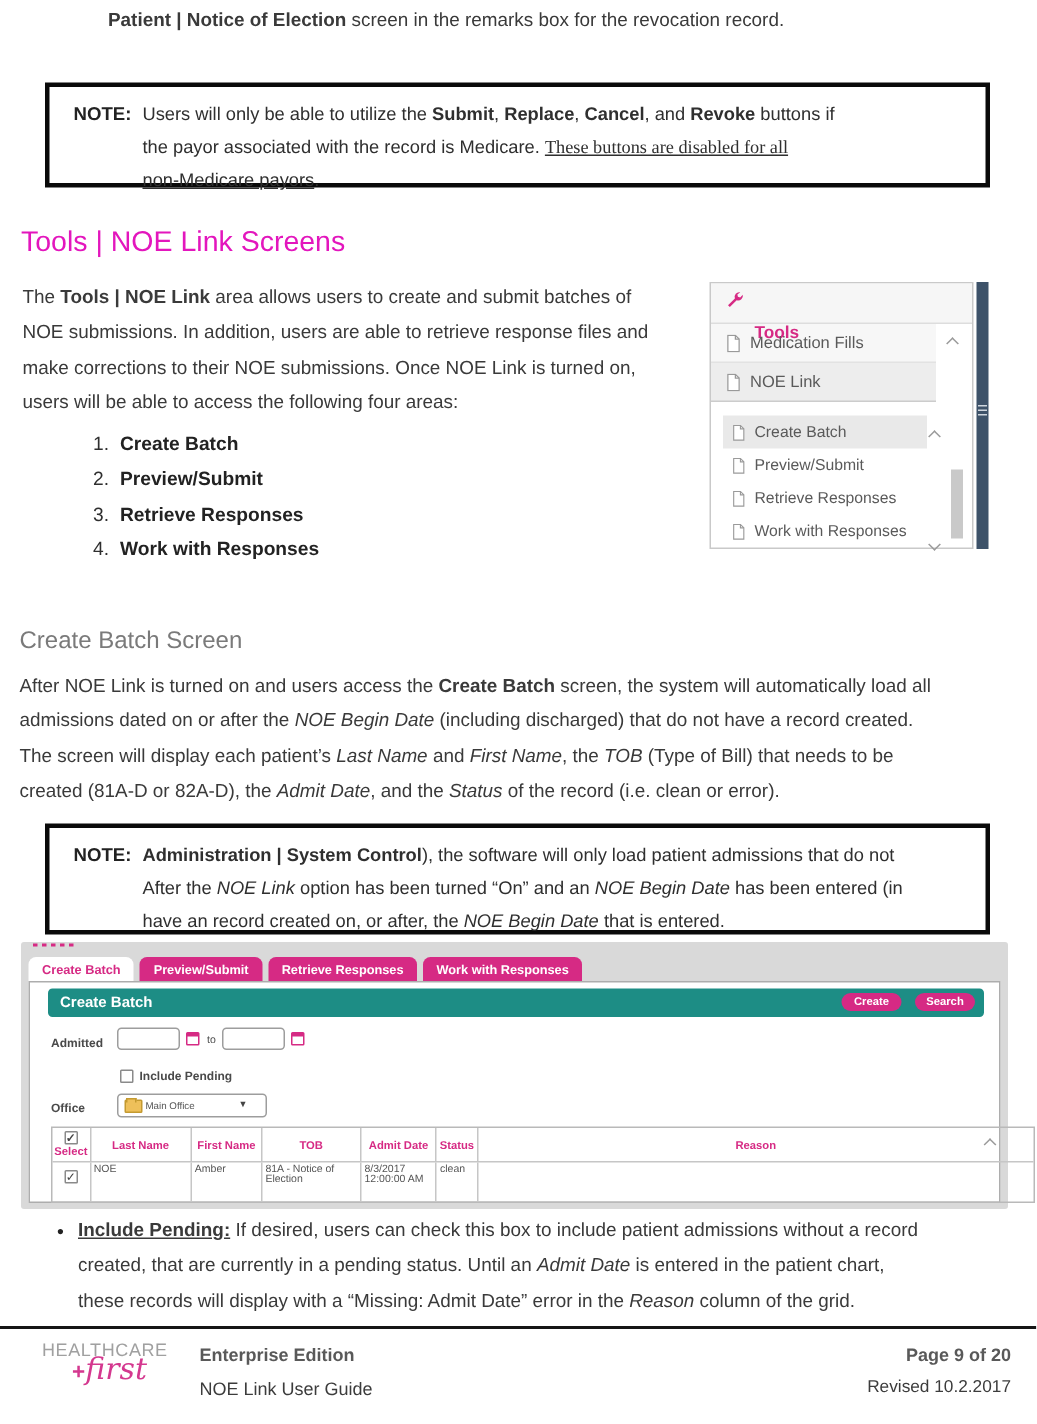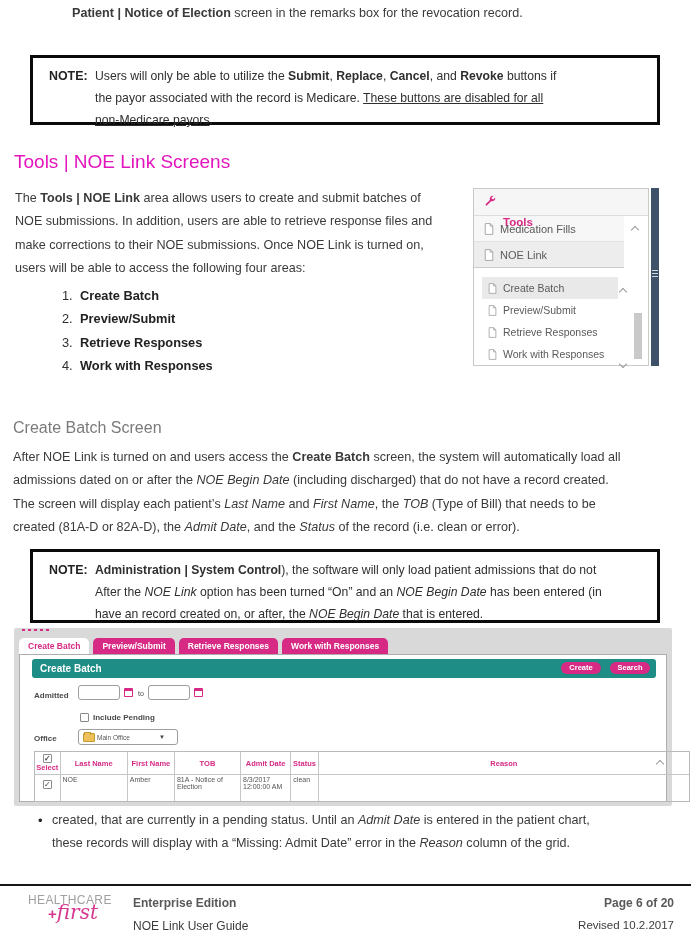--- a/index.html
+++ b/index.html
@@ -128,21 +128,21 @@
 <div class="page">
 
   <div class="abs intro para">
       <div class="rline"><span style="font-weight: 700;">Patient | Notice of Election</span><span> screen in the remarks box for the revocation record.</span></div>
     </div>
 
   <div class="abs notebox note1">
     <div class="note-label">NOTE:</div>
     <div class="note-body">
         <div class="rline"><span>Users will only be able to utilize the </span><span style="font-weight: 700;">Submit</span><span>, </span><span style="font-weight: 700;">Replace</span><span>, </span><span style="font-weight: 700;">Cancel</span><span>, and </span><span style="font-weight: 700;">Revoke</span><span> buttons if</span></div>
-        <div class="rline"><span>the payor associated with the record is Medicare. </span><span style="text-decoration: underline;">These buttons are disabled for all</span></div>
+        <div class="rline"><span>the payor associated with the record is Medicare. </span><span style="text-decoration: underline; font-family: Liberation Serif, serif;">These buttons are disabled for all</span></div>
         <div class="rline"><span style="text-decoration: underline;">non-Medicare payors</span><span>.</span></div>
       </div>
   </div>
 
   <div class="abs h-pink">Tools | NOE Link Screens</div>
   <div class="abs para1 para">
       <div class="rline"><span>The </span><span style="font-weight: 700;">Tools | NOE Link</span><span> area allows users to create and submit batches of</span></div>
       <div class="rline"><span>NOE submissions. In addition, users are able to retrieve response files and</span></div>
       <div class="rline"><span>make corrections to their NOE submissions. Once NOE Link is turned on,</span></div>
       <div class="rline"><span>users will be able to access the following four areas:</span></div>
@@ -327,32 +327,33 @@
           <div class="g-cell c6"></div>
         </div>
       </div>
       <div class="grid-scroll"><span class="chev up"></span></div>
     </div>
   </div>
 
   <div class="abs bullet-wrap para">
     <span class="bullet-dot">•</span>
     <div class="bullet-text">
+        <div class="rline"><span style="font-weight: 700; text-decoration: underline;">Include Pending:</span><span> If desired, users can check this box to include patient admissions without a record</span></div>
         <div class="rline"><span>created, that are currently in a pending status. Until an </span><span style="font-style: italic;">Admit Date</span><span> is entered in the patient chart,</span></div>
         <div class="rline"><span>these records will display with a “Missing: Admit Date” error in the </span><span style="font-style: italic;">Reason</span><span> column of the grid.</span></div>
       </div>
   </div>
 
   <div class="abs footer-rule"></div>
   <div class="abs logo">
     <div class="logo-top">HEALTHCARE</div>
     <div class="logo-script"><span class="logo-plus">+</span><span class="logo-first">first</span></div>
   </div>
   <div class="abs f-left">
     <div class="l1">Enterprise Edition</div>
     <div class="l2">NOE Link User Guide</div>
   </div>
   <div class="abs f-right">
-    <div class="l1">Page 6 of 20</div>
+    <div class="l1">Page 9 of 20</div>
     <div class="l2">Revised 10.2.2017</div>
   </div>
 
 </div>
 
 </body></html>

